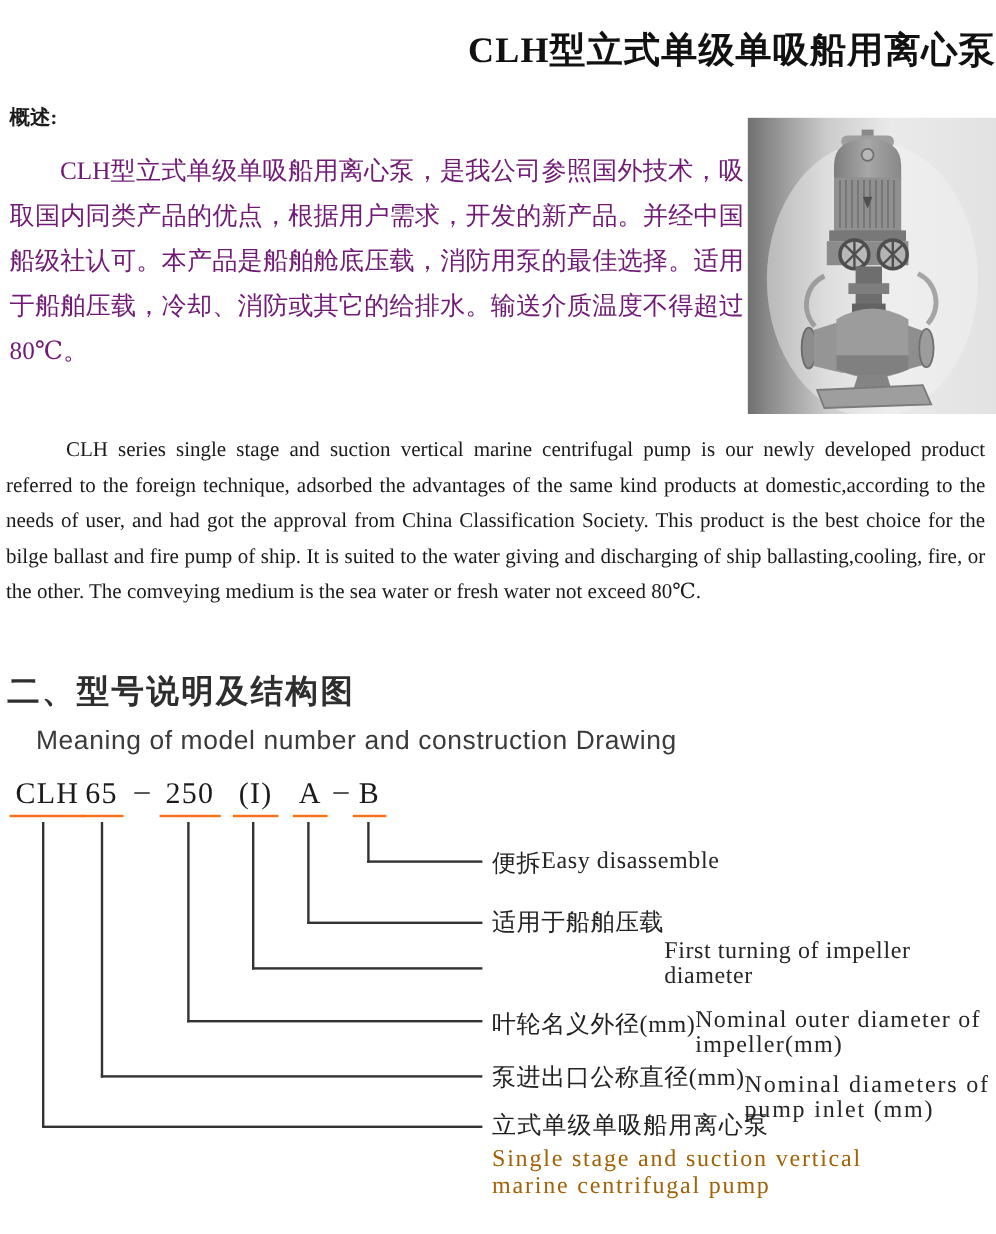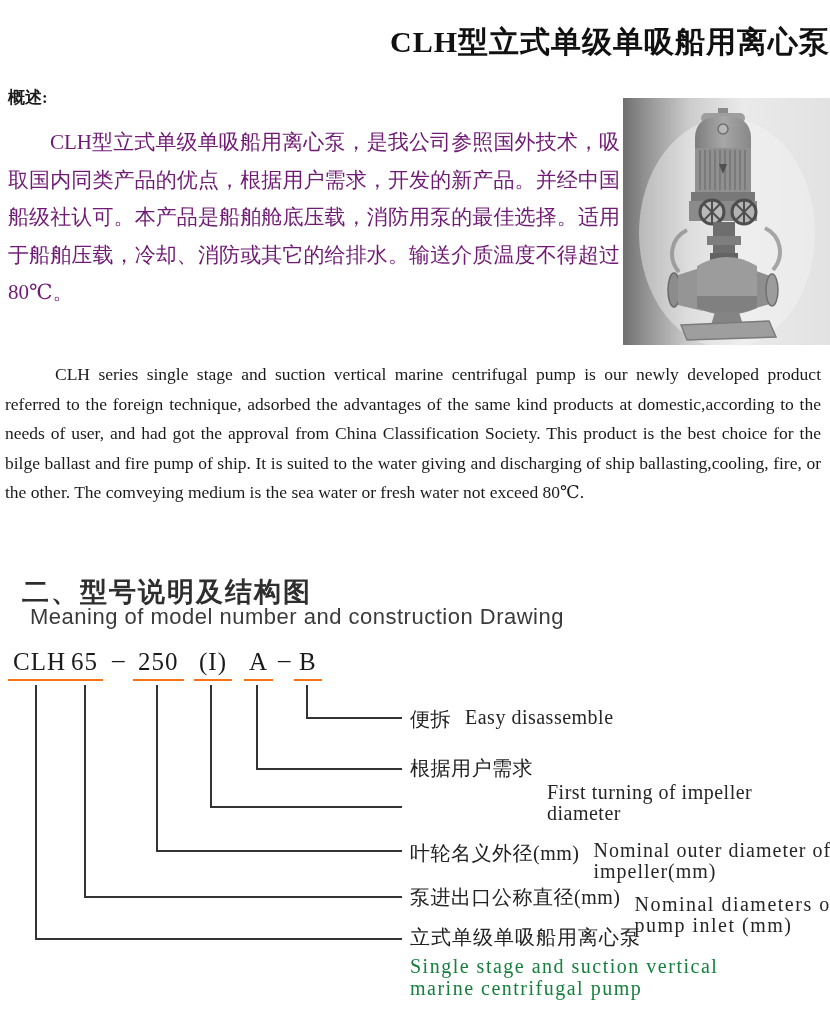--- a/index.html
+++ b/index.html
@@ -29,21 +29,21 @@
     position:absolute;top:98px;left:623px;width:207px;height:247px;
     margin:0;
   }
   .pump-figure svg{display:block;width:207px;height:247px;}
   .en-para{
     position:absolute;top:360px;left:5px;width:816px;
     margin:0;font-size:17.5px;line-height:29.5px;
     text-align:justify;text-indent:50px;color:#1a1a1a;
   }
   .section-heading-cn{
-    position:absolute;top:558px;left:6px;margin:16px;
+    position:absolute;top:558px;left:6px;margin:0;
     font-family:"Liberation Sans","DejaVu Sans",sans-serif;
     font-size:27px;font-weight:bold;letter-spacing:2px;color:#2e2e2e;
   }
   .section-heading-en{
     position:absolute;top:604px;left:30px;
     font-family:"Liberation Sans","DejaVu Sans",sans-serif;
     font-size:22px;color:#3a3a3a;letter-spacing:0.5px;
   }
   .model-line{
     position:absolute;top:648px;left:0;width:420px;height:40px;
@@ -53,34 +53,34 @@
     position:absolute;top:0;display:inline-block;
     padding:0 5px 3px 5px;
     border-bottom:2px solid #f97316;
     letter-spacing:1px;
   }
   .model-dash{position:absolute;top:-2px;font-size:25px;}
   .vline{position:absolute;width:2px;background:#333;}
   .hline{position:absolute;height:2px;background:#333;}
   .dlabel{
     position:absolute;left:410px;
-    display:flex;align-items:flex-start;gap:14px;
+    display:flex;align-items:flex-start;
     font-size:20px;color:#222;white-space:nowrap;
   }
   .dlabel .cn{letter-spacing:0.5px;}
   .dlabel .en{letter-spacing:0.5px;color:#262626;}
   .dlabel .en.wrap{white-space:normal;line-height:21px;display:inline-block;}
   #lbl-r4 .en{width:272px;letter-spacing:1px;}
   #lbl-r2 .en{width:256px;margin-top:27px;}
   #lbl-r5 .en{width:232px;letter-spacing:1.5px;margin-top:10px;}
   .dlabel-block{
     position:absolute;left:410px;font-size:20px;color:#222;
   }
   .dlabel-block .cn{display:block;letter-spacing:1px;}
-  .dlabel-block .en{display:block;width:330px;letter-spacing:1.5px;line-height:22px;margin-top:4px;color:#15803d;white-space:normal;}
+  .dlabel-block .en{display:block;width:330px;letter-spacing:1.5px;line-height:22px;margin-top:4px;color:#a16207;white-space:normal;}
 </style>
 </head>
 <body>
 
 <div class="page">
 
   <h1 class="page-title">CLH型立式单级单吸船用离心泵</h1>
 
   <div class="overview-heading">概述:</div>
 
@@ -191,21 +191,21 @@
   <div class="hline" style="left:156px;top:850px;width:246px"></div>
   <div class="hline" style="left:84px;top:896px;width:318px"></div>
   <div class="hline" style="left:35px;top:938px;width:367px"></div>
 
   <div class="dlabel" id="lbl-r1" style="top:706px">
     <span class="cn">便拆</span>
     <span class="en">Easy disassemble</span>
   </div>
 
   <div class="dlabel" id="lbl-r2" style="top:755px">
-    <span class="cn">根据用户需求</span>
+    <span class="cn">适用于船舶压载</span>
     <span class="en wrap">First turning of impeller diameter</span>
   </div>
 
 
   <div class="dlabel" id="lbl-r4" style="top:840px">
     <span class="cn">叶轮名义外径(mm)</span>
     <span class="en wrap">Nominal outer diameter of impeller(mm)</span>
   </div>
 
   <div class="dlabel" id="lbl-r5" style="top:884px">

